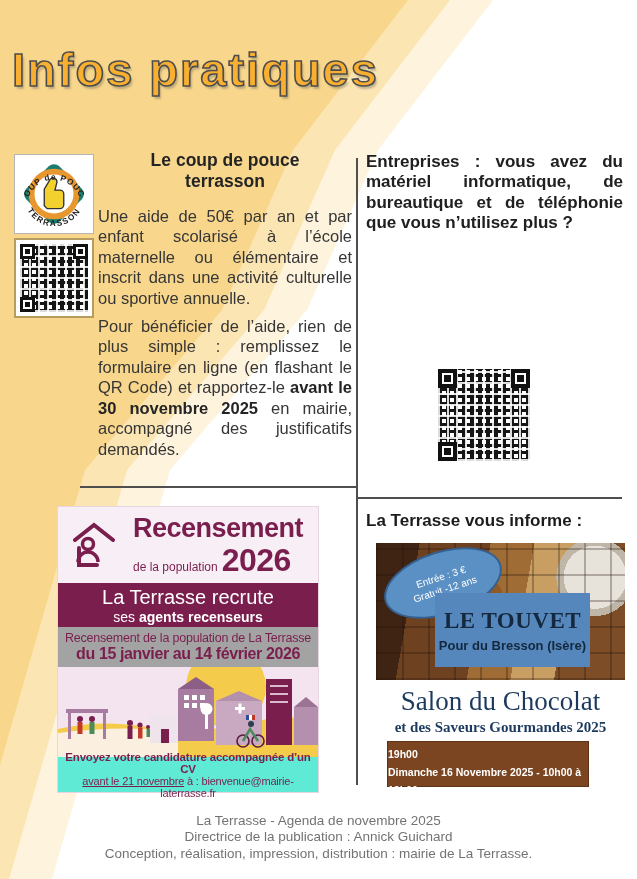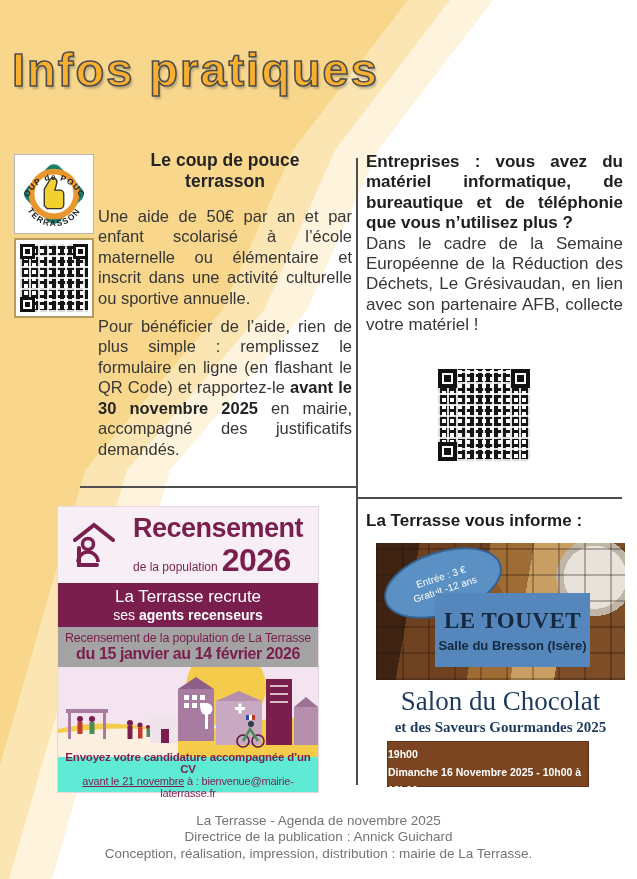--- a/index.html
+++ b/index.html
@@ -83,21 +83,21 @@
   .recens{position:absolute;left:58px;top:507px;width:260px;height:285px;z-index:2;background:#F8EFF6;
           box-shadow:0 0 0 1px #e7d6e2;}
   .rec-head{height:76px;display:flex;align-items:center;justify-content:center;gap:18px;}
   .rec-logo-text{line-height:1;}
   .rec-title{font-weight:bold;font-size:27px;color:#7A1E4E;letter-spacing:-.5px;}
   .rec-line2{margin-top:2px;display:flex;align-items:baseline;gap:4px;}
   .rec-sub{font-size:12px;color:#7A1E4E;}
   .rec-year{font-weight:bold;font-size:32px;color:#7A1E4E;letter-spacing:-.5px;}
   .rec-band{height:44px;background:#7A1E4E;color:#fff;text-align:center;
             display:flex;flex-direction:column;justify-content:center;}
-  .rec-band-l1{font-size:17px;}
+  .rec-band-l1{font-size:20px;}
   .rec-band-l2{font-size:14px;}
   .rec-dates{height:40px;background:#a3a3a3;color:#7A1E4E;text-align:center;
              display:flex;flex-direction:column;justify-content:center;}
   .rec-dates-l1{font-size:12.5px;letter-spacing:-.2px;}
   .rec-dates-l2{font-weight:bold;font-size:16px;letter-spacing:-.4px;}
   .rec-illus{display:block;width:260px;height:90px;}
   .rec-cta{height:35px;text-align:center;color:#7A1E4E;background:#5eead4;
            display:flex;flex-direction:column;justify-content:center;}
   .rec-cta-l1{font-weight:bold;font-size:11.5px;letter-spacing:-.2px;}
   .rec-cta-l2{font-size:11px;letter-spacing:-.2px;}
@@ -152,41 +152,40 @@
 
   <div class="lc-head">
     <div>Le coup de pouce</div>
     <div>terrasson</div>
   </div>
   <p class="lc-para p1">Une aide de 50€ par an et par enfant scolarisé à l’école maternelle ou élémentaire et inscrit dans une activité culturelle ou sportive annuelle.</p>
   <p class="lc-para p2"><span>Pour bénéficier de l’aide, rien de plus simple : remplissez le formulaire en ligne (en flashant le QR Code) et rapportez-le </span><b>avant le 30 novembre 2025</b><span> en mairie, accompagné des justificatifs demandés.</span></p>
 
   <div class="rc-text">
     <p class="rc-head">Entreprises : vous avez du matériel informatique, de bureautique et de téléphonie que vous n’utilisez plus ?</p>
-    <p class="rc-body">Dans le cadre de la Semaine Européenne de la Réduction des Déchets, Le Grésivaudan, en lien avec son partenaire AFB, collecte votre matériel !</p>
   </div>
 
   <div class="qr-right">
     <div class="qr-pattern">
       <div class="finder f-tl"></div>
       <div class="finder f-tr"></div>
       <div class="finder f-bl"></div>
     </div>
   </div>
 
   <div class="informe-head">La Terrasse vous informe :</div>
 
   <div class="choco-photo">
     <div class="badge">
       <div>Entrée : 3 €</div>
       <div>Gratuit -12 ans</div>
     </div>
     <div class="touvet">
       <div class="touvet-l1">LE TOUVET</div>
-      <div class="touvet-l2">Salle du Bresson (Isère)</div>
+      <div class="touvet-l2">Pour du Bresson (Isère)</div>
     </div>
   </div>
   <div class="salon-title">Salon du Chocolat</div>
   <div class="salon-sub">et des Saveurs Gourmandes 2025</div>
   <div class="schedule">
     <div>Samedi 15 Novembre 2025 - 10h00 à 19h00</div>
     <div>Dimanche 16 Novembre 2025 - 10h00 à 18h00</div>
   </div>
 
   <div class="recens">

